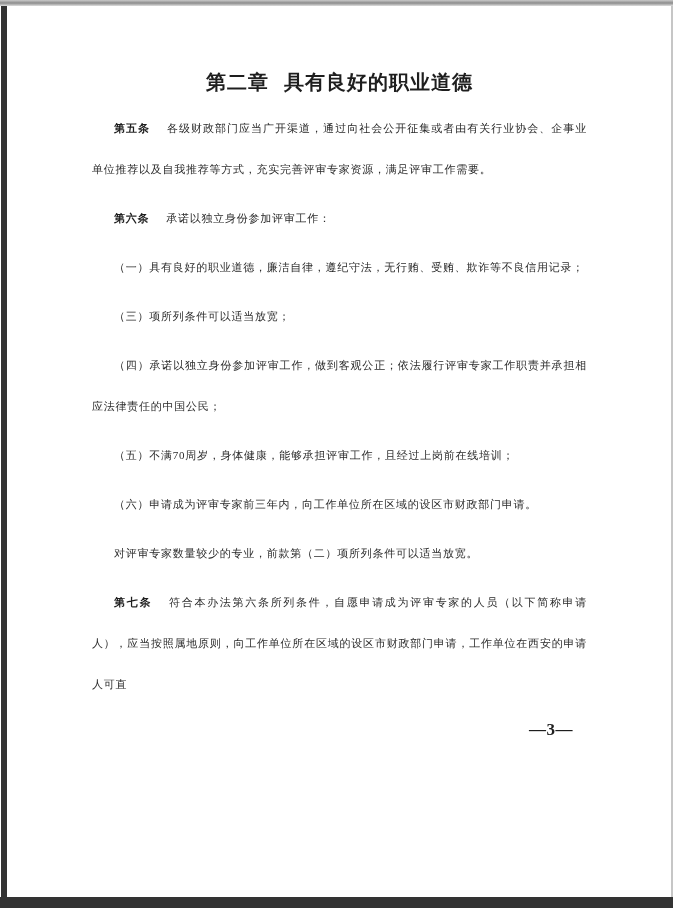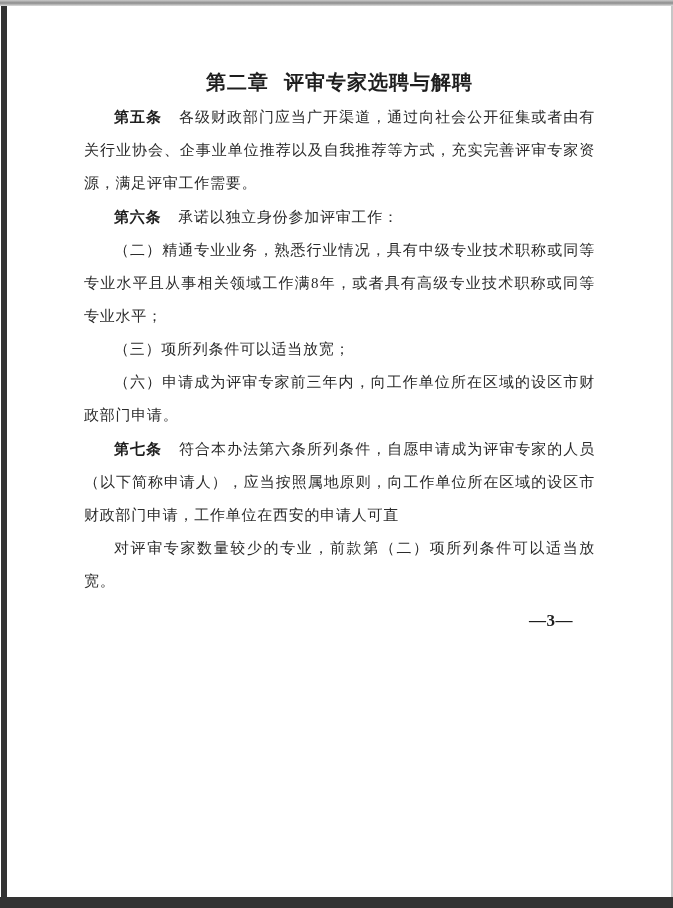--- a/index.html
+++ b/index.html
@@ -18,22 +18,22 @@
 
   
   .content{position:absolute;left:84px;top:66px;width:511px;}
   .chapter-title{
     margin:0;display:flex;justify-content:center;gap:15px;
     font-family:"Liberation Sans","DejaVu Sans",sans-serif;
     font-weight:bold;font-size:20px;line-height:33.5px;
     color:#1e1e1e;letter-spacing:1px;
   }
   .body-para{
-    margin:0;text-indent:2em;text-align:justify;
-    font-size:15px;line-height:33px;letter-spacing:0.75px;
+    margin:8px;text-indent:2em;text-align:justify;
+    font-size:11px;line-height:41px;letter-spacing:0.75px;
     color:#2b2b2b;
   }
   .lead{
     font-family:"Liberation Sans","DejaVu Sans",sans-serif;
     font-weight:bold;color:#1e1e1e;margin-right:17px;
   }
   .page-number{
     margin-top:6px;text-align:right;padding-right:22px;
     font-size:17px;font-weight:bold;letter-spacing:0.5px;color:#1e1e1e;
     line-height:33.5px;
@@ -43,25 +43,27 @@
 <body>
 
 <div class="edge-left"></div>
 <div class="edge-top"></div>
 <div class="edge-right"></div>
 <div class="edge-bottom"></div>
 
 <div class="content">
   <h1 class="chapter-title">
     <span>第二章</span>
-    <span>评审专家选聘与解聘</span>
+    <span>具有良好的职业道德</span>
   </h1>
   <div id="paragraphs">
       <p class="body-para"><span class="lead">第五条</span><span>各级财政部门应当广开渠道，通过向社会公开征集或者由有关行业协会、企事业单位推荐以及自我推荐等方式，充实完善评审专家资源，满足评审工作需要。</span></p>
       <p class="body-para"><span class="lead">第六条</span><span>承诺以独立身份参加评审工作：</span></p>
-      <p class="body-para"><span>（二）精通专业业务，熟悉行业情况，具有中级专业技术职称或同等专业水平且从事相关领域工作满8年，或者具有高级专业技术职称或同等专业水平；</span></p>
+      <p class="body-para"><span>（一）具有良好的职业道德，廉洁自律，遵纪守法，无行贿、受贿、欺诈等不良信用记录；</span></p>
       <p class="body-para"><span>（三）项所列条件可以适当放宽；</span></p>
+      <p class="body-para"><span>（四）承诺以独立身份参加评审工作，做到客观公正；依法履行评审专家工作职责并承担相应法律责任的中国公民；</span></p>
+      <p class="body-para"><span>（五）不满70周岁，身体健康，能够承担评审工作，且经过上岗前在线培训；</span></p>
       <p class="body-para"><span>（六）申请成为评审专家前三年内，向工作单位所在区域的设区市财政部门申请。</span></p>
+      <p class="body-para"><span>对评审专家数量较少的专业，前款第（二）项所列条件可以适当放宽。</span></p>
       <p class="body-para"><span class="lead">第七条</span><span>符合本办法第六条所列条件，自愿申请成为评审专家的人员（以下简称申请人），应当按照属地原则，向工作单位所在区域的设区市财政部门申请，工作单位在西安的申请人可直</span></p>
-      <p class="body-para"><span>对评审专家数量较少的专业，前款第（二）项所列条件可以适当放宽。</span></p>
     </div>
   <div class="page-number">—3—</div>
 </div>
 
 </body></html>

